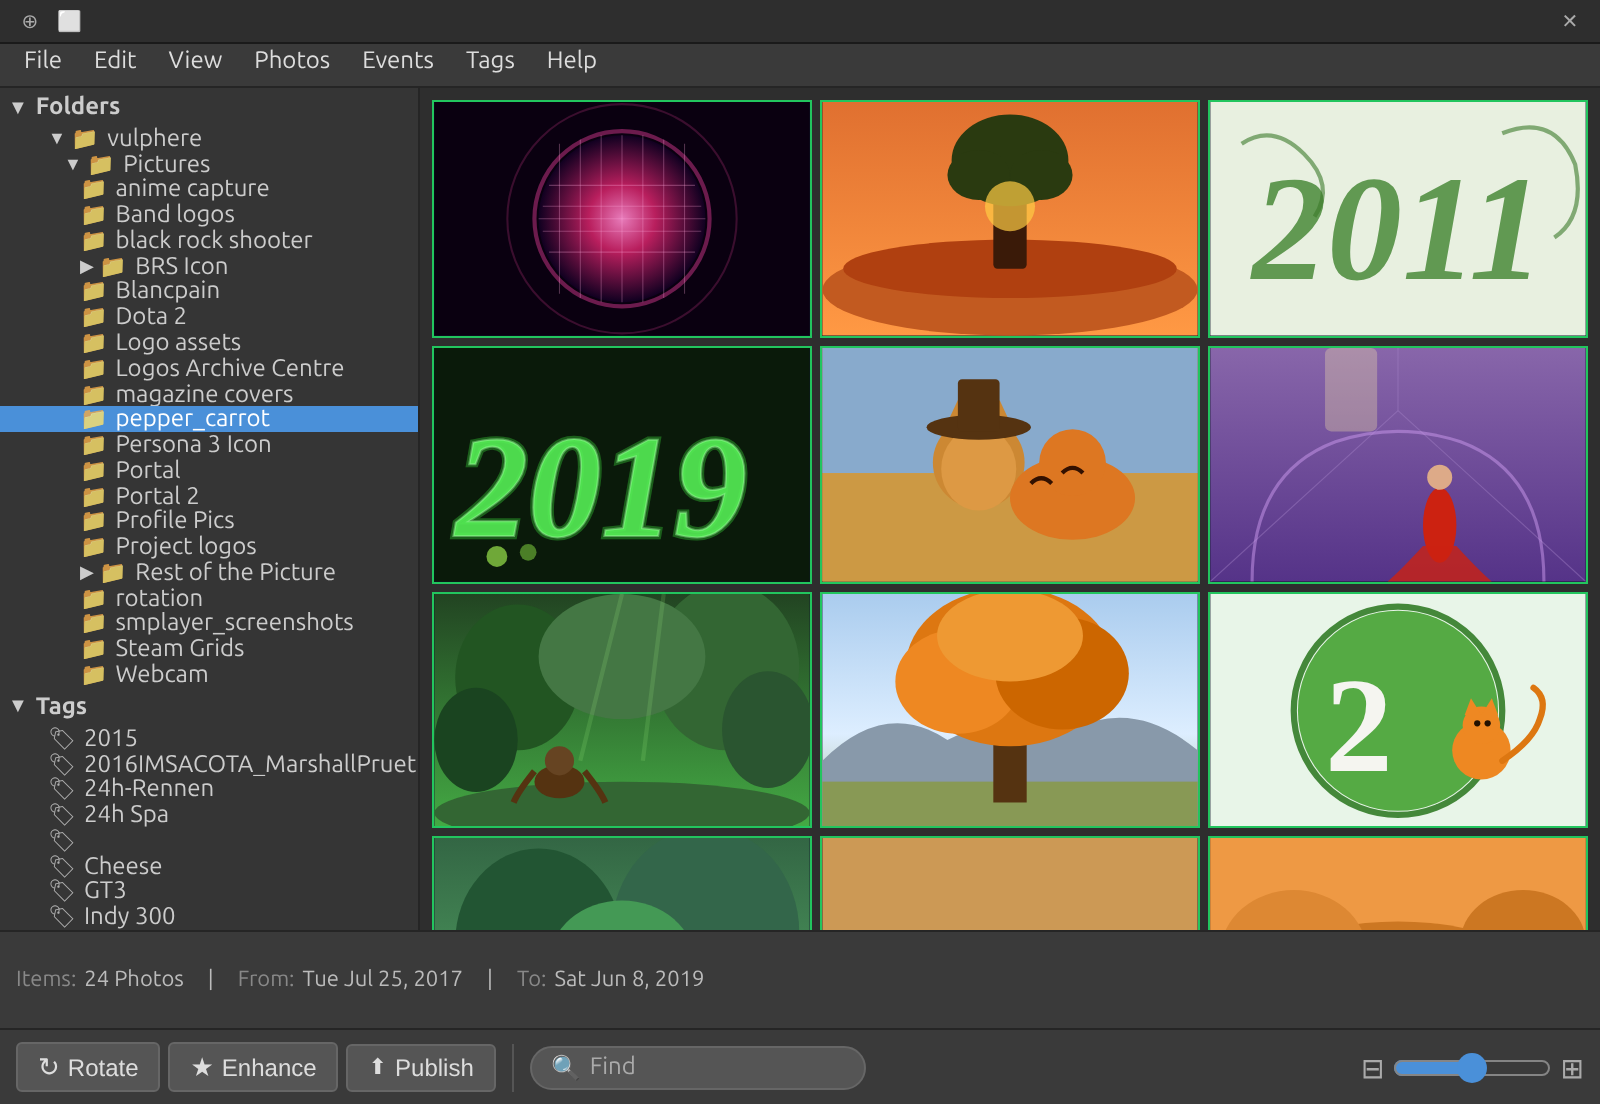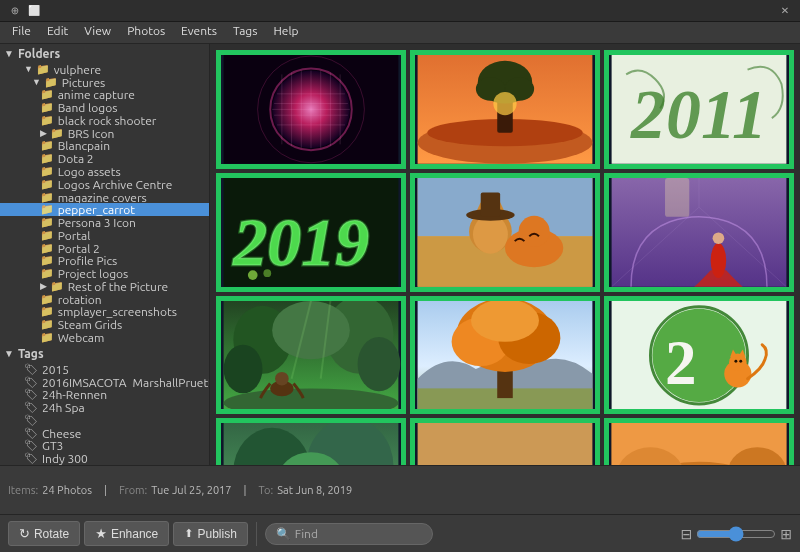--- a/index.html
+++ b/index.html
@@ -141,21 +141,21 @@
       grid-template-columns: repeat(3, 1fr);
       gap: 4px;
       padding: 2px;
     }
 
     .photo-cell {
       background: #0f172a;
       aspect-ratio: 16/10;
       overflow: hidden;
       cursor: pointer;
-      border: 5px solid #22c55e;
+      border: 1px solid #22c55e;
     }
 
     
     .photo-cell svg {
       width: 100%;
       height: 100%;
     }
 
     
     .statusbar {

